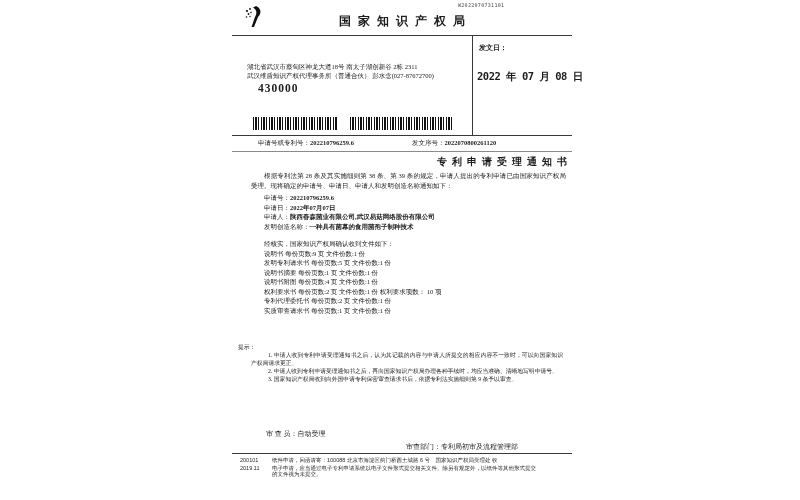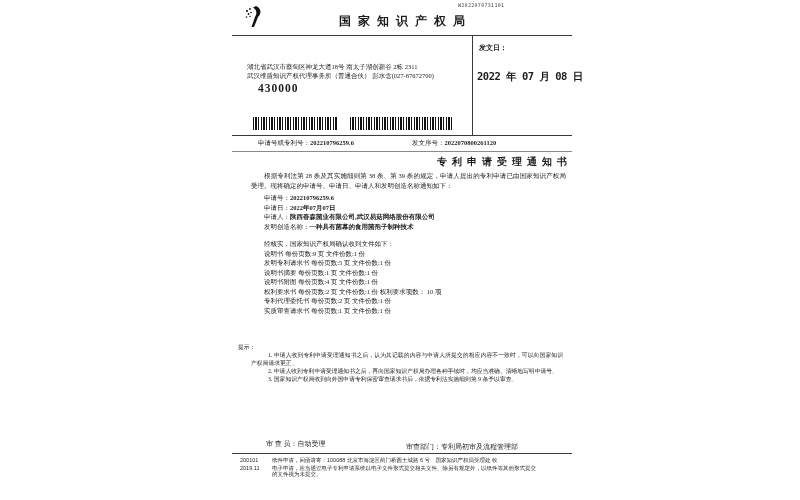--- a/index.html
+++ b/index.html
@@ -48,21 +48,21 @@
   .gap8{margin-top:8px;}
   .fields{margin-top:3px;}
 
   
   .notes{position:absolute;left:6px;top:343px;width:330px;font-size:5.8px;}
   .notes .ntitle{line-height:8px;}
   .notes .nitem{line-height:8px;margin-left:13px;text-indent:17px;text-align:justify;width:312px;}
 
   
   .exrow{position:absolute;left:0;top:429px;width:340px;height:12px;font-size:7px;}
-  .exrow .examiner{position:absolute;left:34px;top:0;margin-top:10px;}
+  .exrow .examiner{position:absolute;left:34px;top:0;}
   .exrow .dept{position:absolute;left:174px;top:13px;}
 
   
   .footer{position:absolute;left:0;top:453px;width:340px;border-top:1px solid #3a3a3a;
     font-family:"Liberation Sans","DejaVu Sans",sans-serif;font-size:5.5px;color:#2a2a2a;padding-top:3px;}
   .frow{display:flex;line-height:6.5px;margin-bottom:1px;}
   .fcode{width:32px;margin-left:8px;flex:none;}
   .ftext{width:268px;}
 </style>
 </head>

